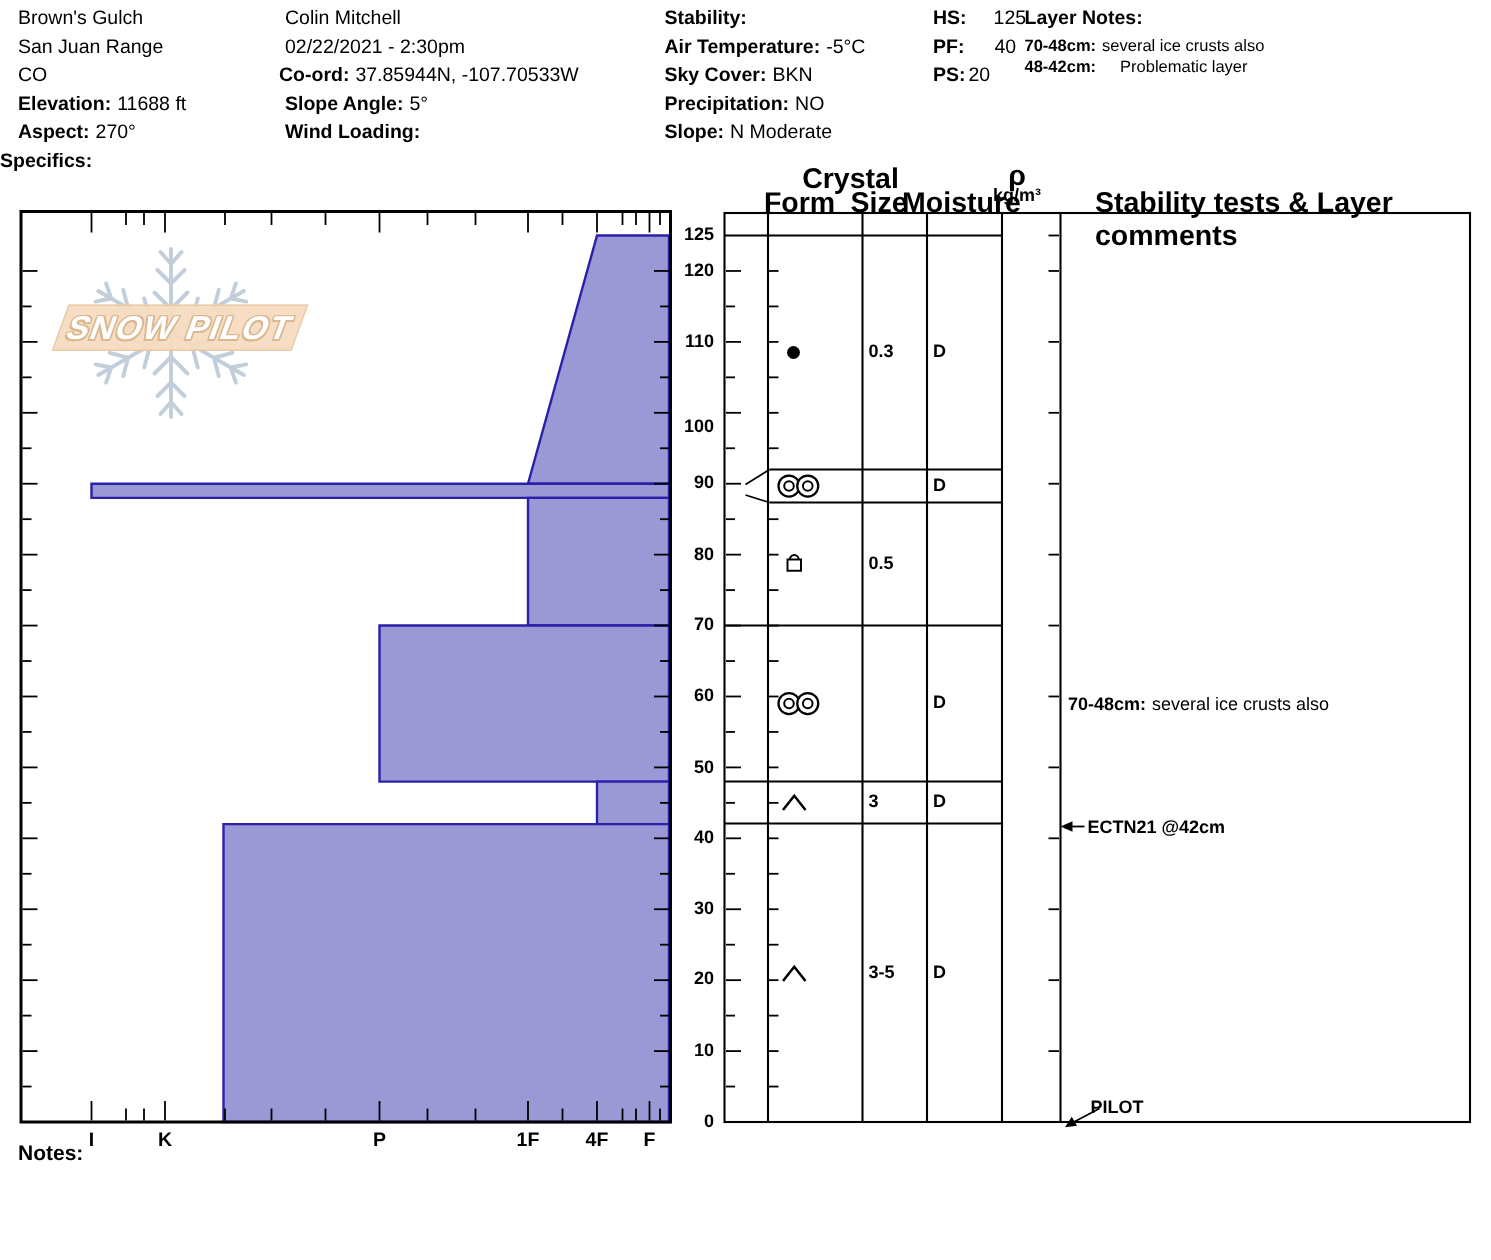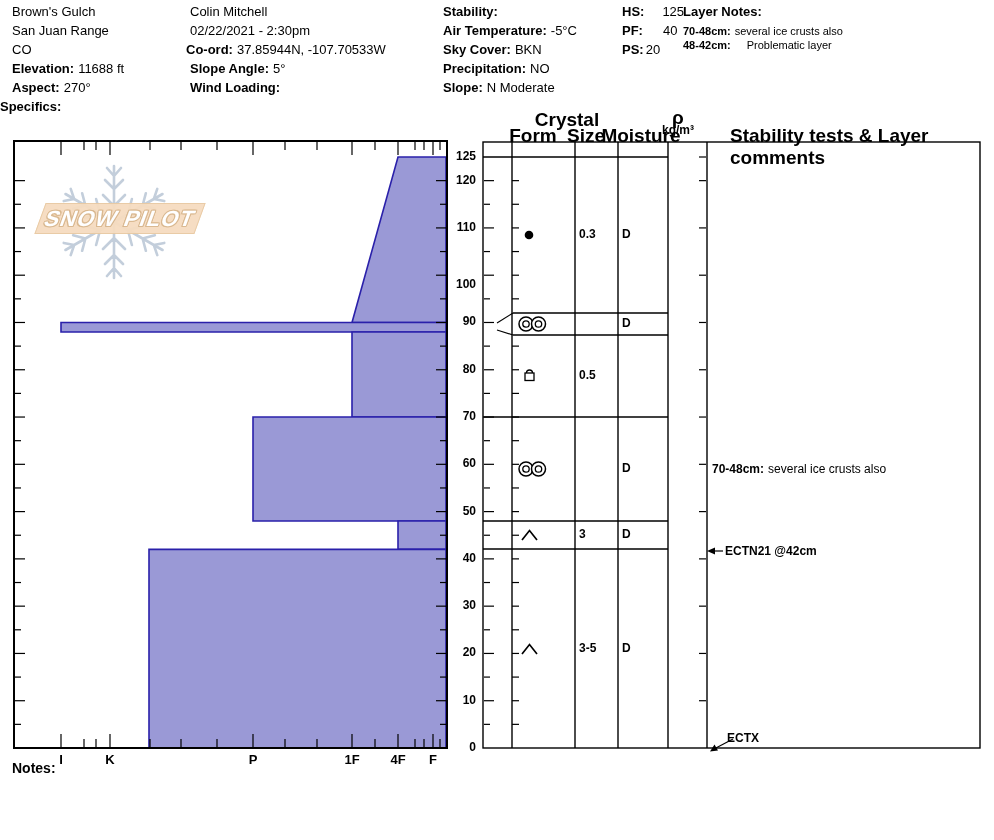--- a/index.html
+++ b/index.html
@@ -259,21 +259,21 @@
 <div class="th center" style="left:586px;top:125px">Size</div>
 <div class="th center" style="left:641px;top:125px">Moisture</div>
 <div class="th center" style="left:678px;top:107px">ρ</div>
 <div class="th center" style="left:678px;top:123px;font-size:12px">kg/m³</div>
 <div class="th" style="left:730px;top:125px">Stability tests &amp; Layer comments</div>
 
 <div class="abs" style="left:712px;top:462px;font-size:12px">
   <span class="b" style="margin-right:4px">70-48cm:</span><span>several ice crusts also</span>
 </div>
 <div class="abs b" style="left:725px;top:544px;font-size:12px">ECTN21 @42cm</div>
-<div class="abs b" style="left:727px;top:731px;font-size:12px">ECTX</div>
+<div class="abs b" style="left:727px;top:731px;font-size:12px">PILOT</div>
 
 <div class="abs b" style="left:12px;top:760px;font-size:14px">Notes:</div>
 
 <div id="depth-labels">
     <div class="depth-lbl" style="left: 444px; top: 149px;">125</div>
     <div class="depth-lbl" style="left: 444px; top: 172.64px;">120</div>
     <div class="depth-lbl" style="left: 444px; top: 219.92px;">110</div>
     <div class="depth-lbl" style="left: 444px; top: 267.2px; margin-top: 10px;">100</div>
     <div class="depth-lbl" style="left: 444px; top: 314.48px;">90</div>
     <div class="depth-lbl" style="left: 444px; top: 361.76px;">80</div>

